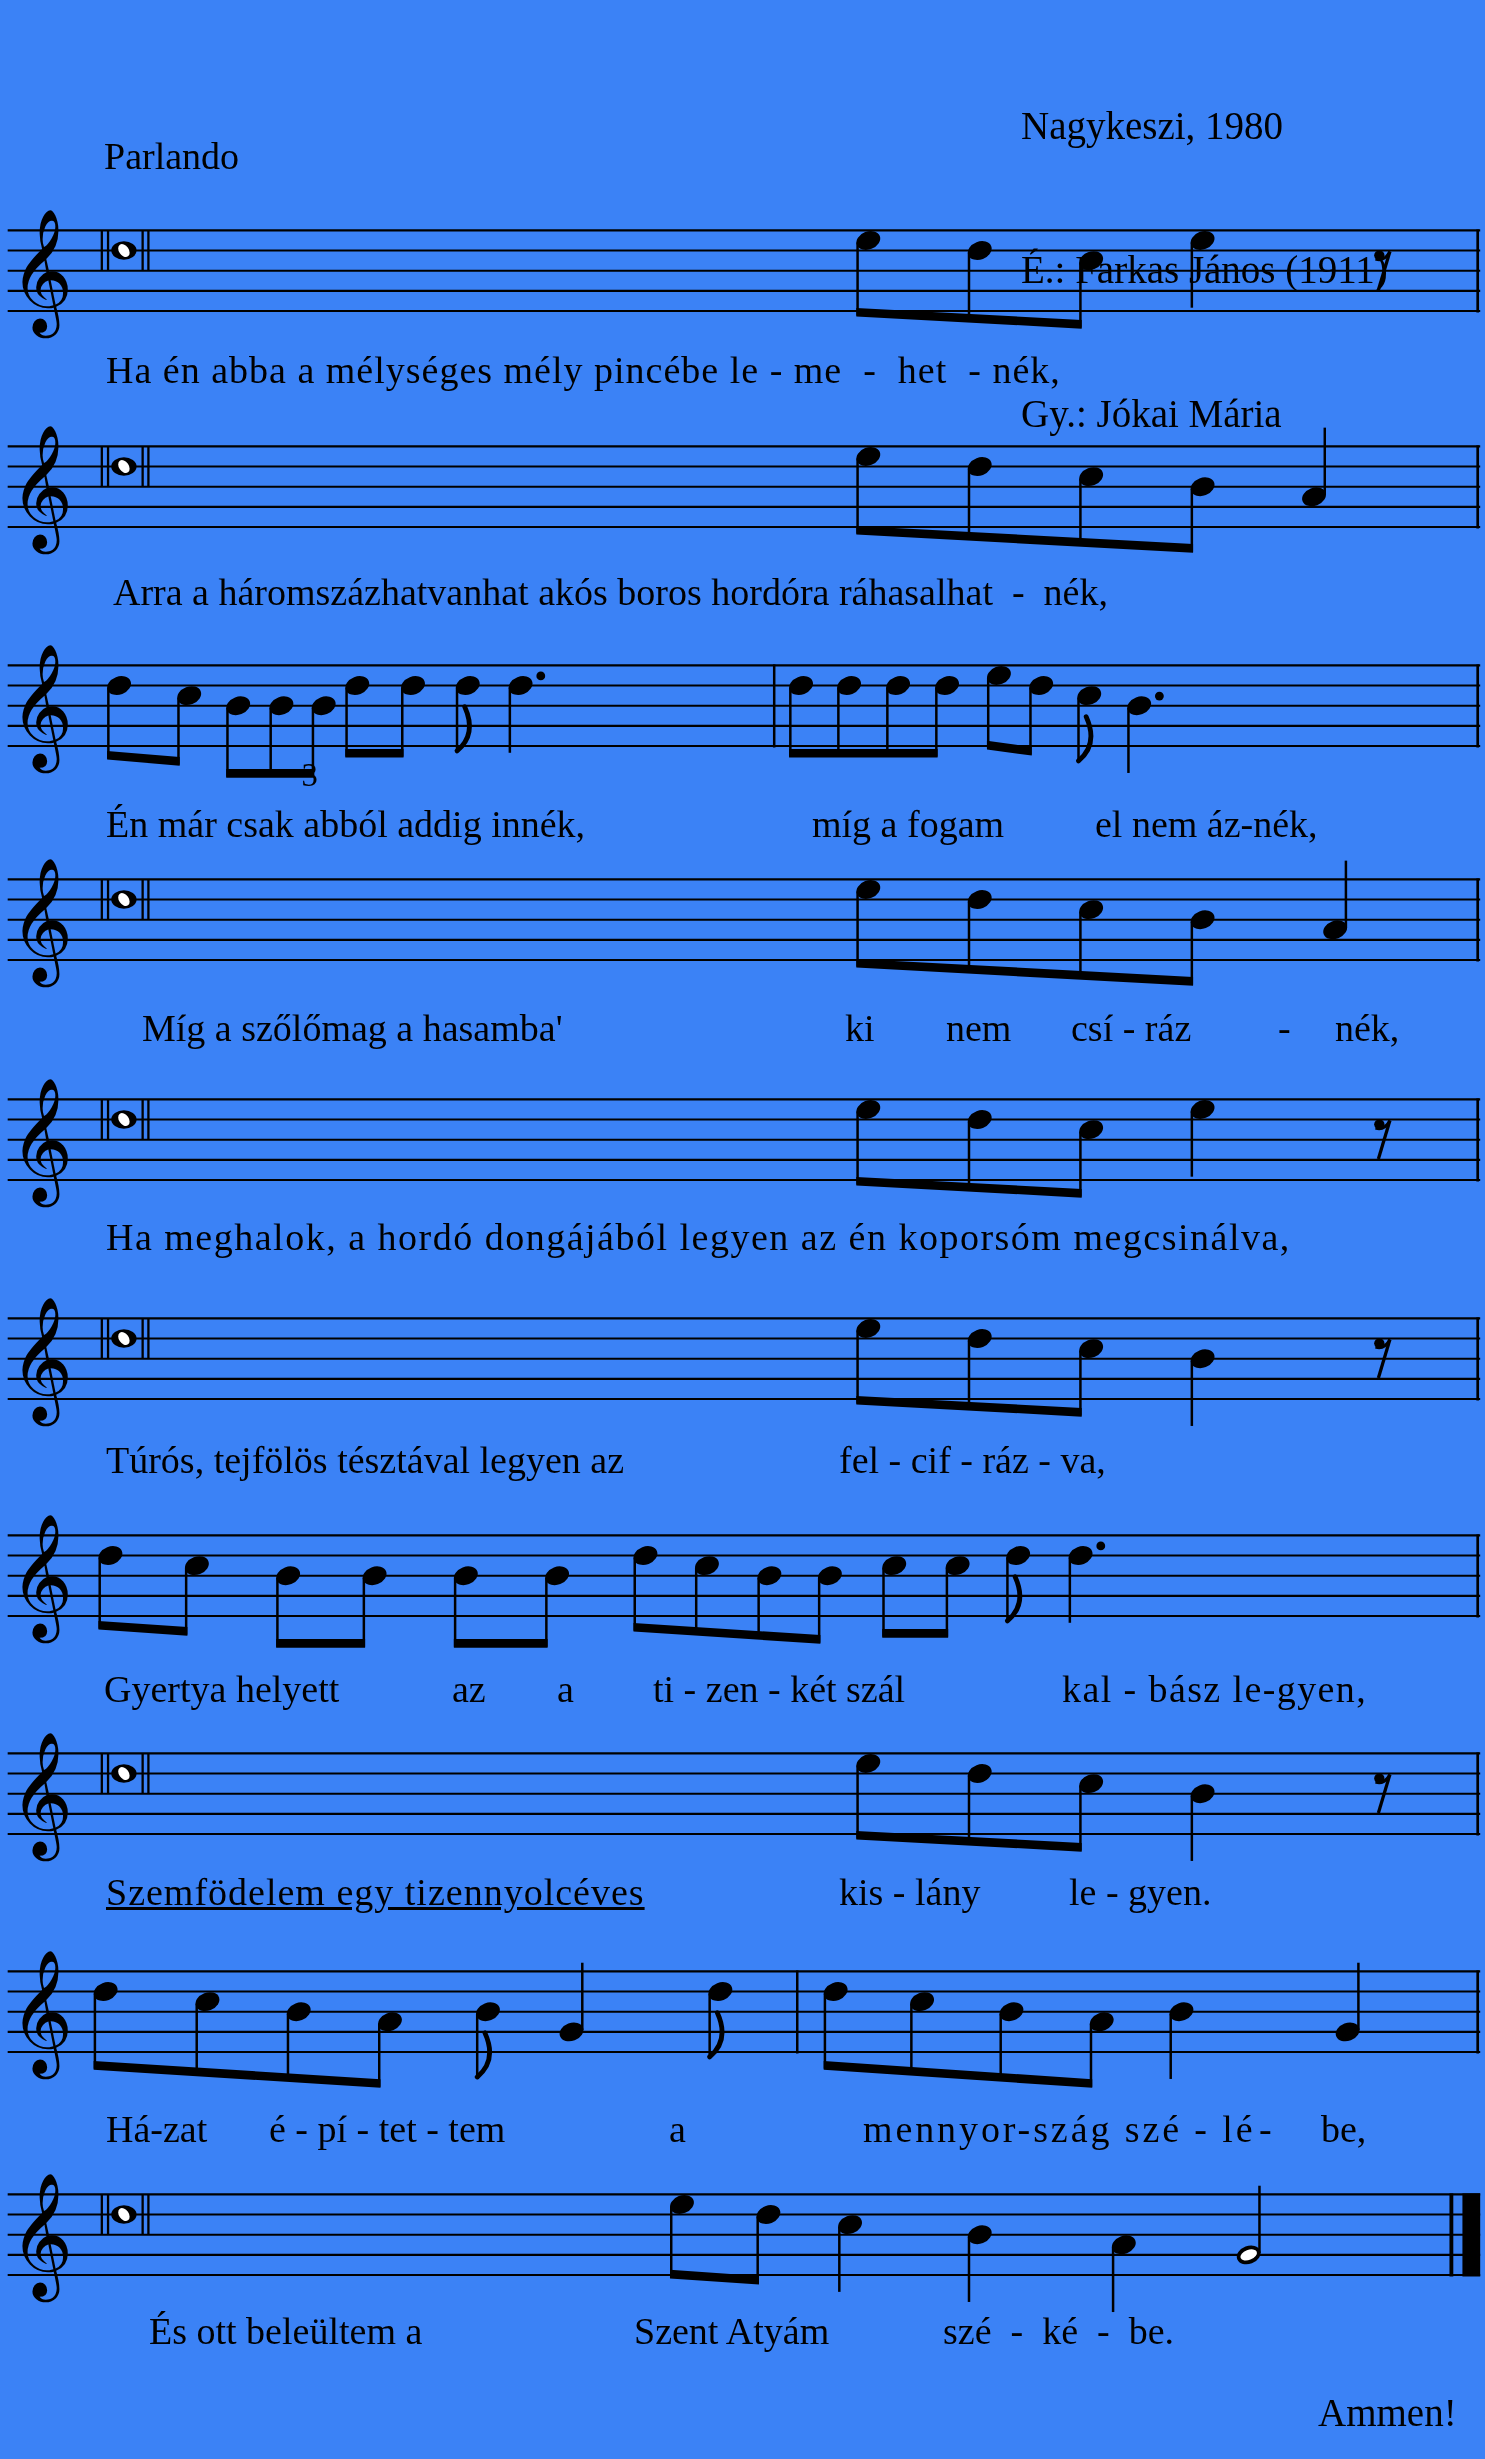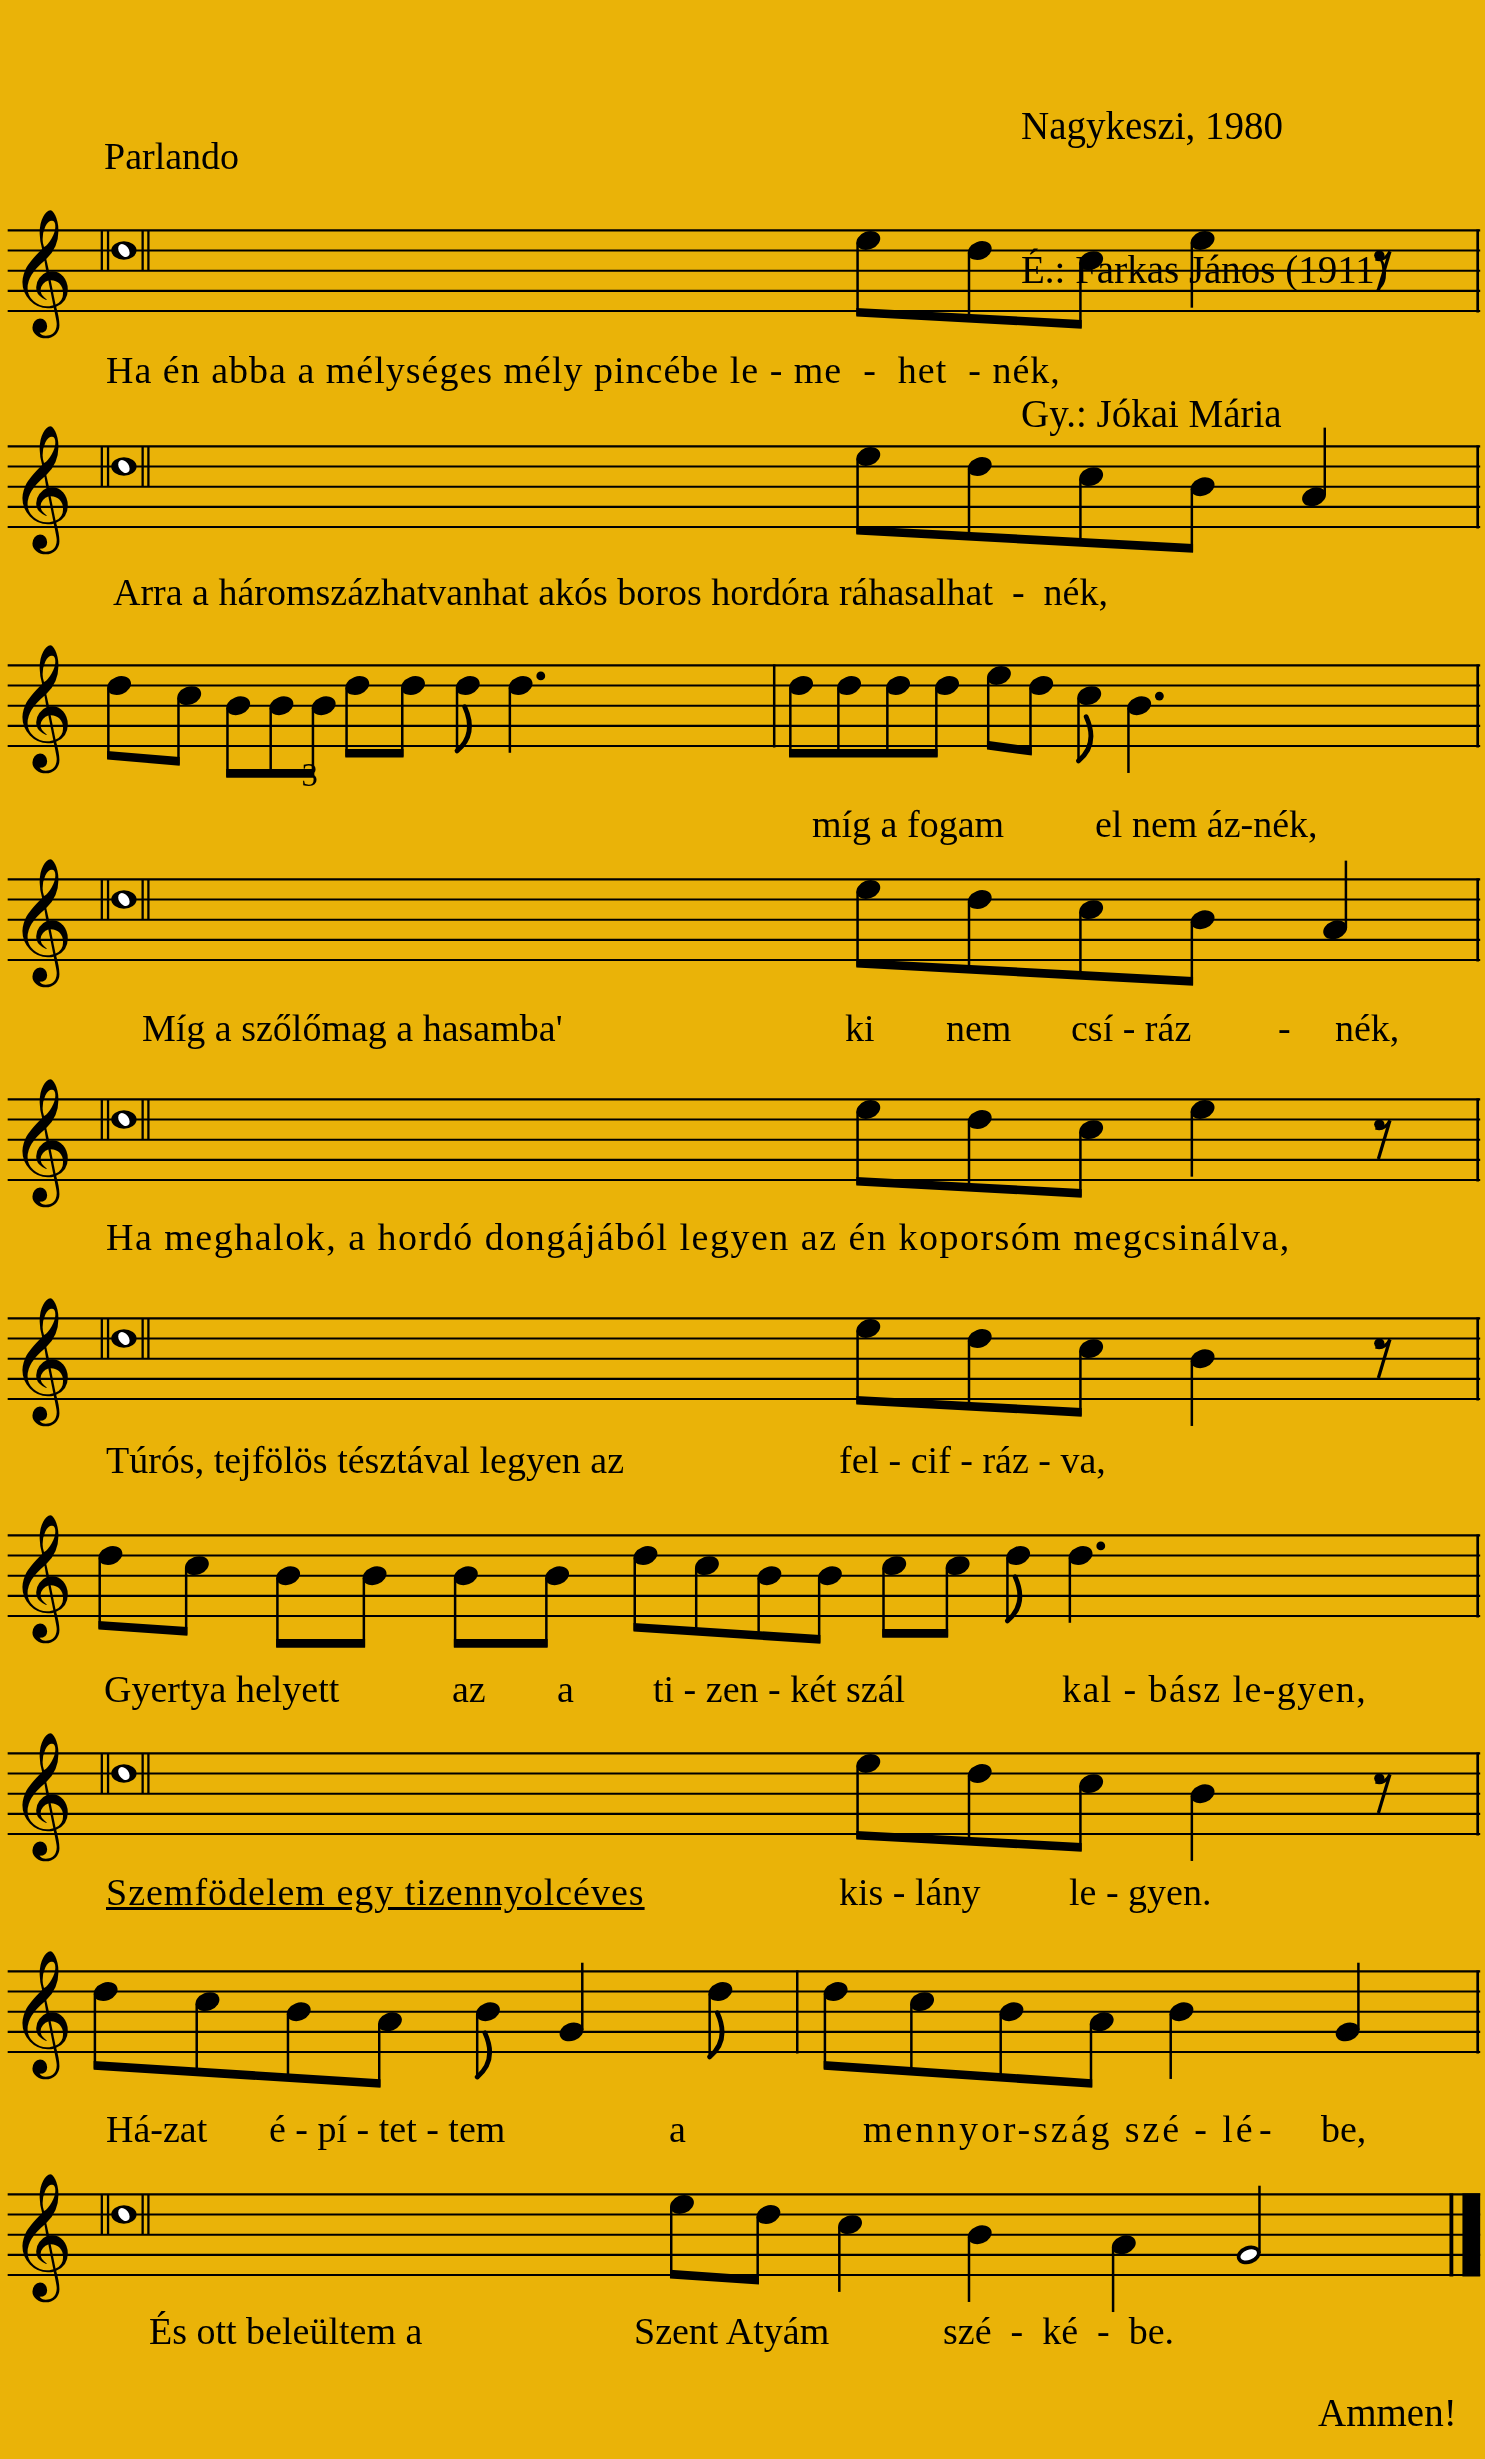--- a/index.html
+++ b/index.html
@@ -1,16 +1,16 @@
 <!DOCTYPE html>
 <html><head>
 <meta charset="utf-8">
 <style>
   html,body{margin:0;padding:0;background:#fff;}
-  .page{position:relative;width:1485px;height:2459px;background:#eab308;
+  .page{position:relative;width:1485px;height:2459px;background:#3b82f6;
         font-family:"Liberation Serif",serif;color:#000;overflow:hidden;}
   .hdr{position:absolute;left:1021px;top:5.8px;font-size:39px;line-height:48px;white-space:pre;}
   .tempo{position:absolute;left:104px;top:134px;font-size:38px;}
   .amen{position:absolute;left:1318px;top:2390px;font-size:39px;}
   .lyric{position:absolute;font-size:38px;white-space:pre;}
   svg{position:absolute;left:0;}
 </style>
 </head>
 <body>
 
@@ -347,20 +347,21 @@
         <ellipse cx="1300" cy="133" rx="12.8" ry="9.3" fill="#000000" transform="rotate(-21 1300 133)"></ellipse>
         <ellipse cx="1300" cy="133" rx="9" ry="5.2" fill="#fff" transform="rotate(-21 1300 133)"></ellipse>
         <line x1="1311.2" x2="1311.2" y1="131" y2="61" stroke="#000000" stroke-width="2.6"></line>
         <rect x="1509" y="69" width="4" height="86.5" fill="#000000"></rect>
         <rect x="1522.5" y="69" width="18.5" height="86.5" fill="#000000"></rect>
       </svg>
     </div>
   <div class="amen">Ammen!</div>
 <div class="lyric" style="left: 106px; top: 348px; letter-spacing: 1px;">Ha én abba a mélységes mély pincébe le - me  -  het  - nék,</div>
     <div class="lyric" style="left: 113px; top: 570px;">Arra a háromszázhatvanhat akós boros hordóra ráhasalhat  -  nék,</div>
+    <div class="lyric" style="left: 106px; top: 802px;">Én már csak abból addig innék,</div>
     <div class="lyric" style="left: 812px; top: 802px;">míg a fogam</div>
     <div class="lyric" style="left: 1095px; top: 802px;">el nem áz-nék,</div>
     <div class="lyric" style="left: 106px; top: 1006px; margin-left: 36px;">Míg a szőlőmag a hasamba'</div>
     <div class="lyric" style="left: 845px; top: 1006px;">ki</div>
     <div class="lyric" style="left: 946px; top: 1006px;">nem</div>
     <div class="lyric" style="left: 1071px; top: 1006px;">csí - ráz</div>
     <div class="lyric" style="left: 1278px; top: 1006px;">-</div>
     <div class="lyric" style="left: 1335px; top: 1006px;">nék,</div>
     <div class="lyric" style="left: 106px; top: 1215px; letter-spacing: 1.5px;">Ha meghalok, a hordó dongájából legyen az én koporsóm megcsinálva,</div>
     <div class="lyric" style="left: 106px; top: 1438px;">Túrós, tejfölös tésztával legyen az</div>

